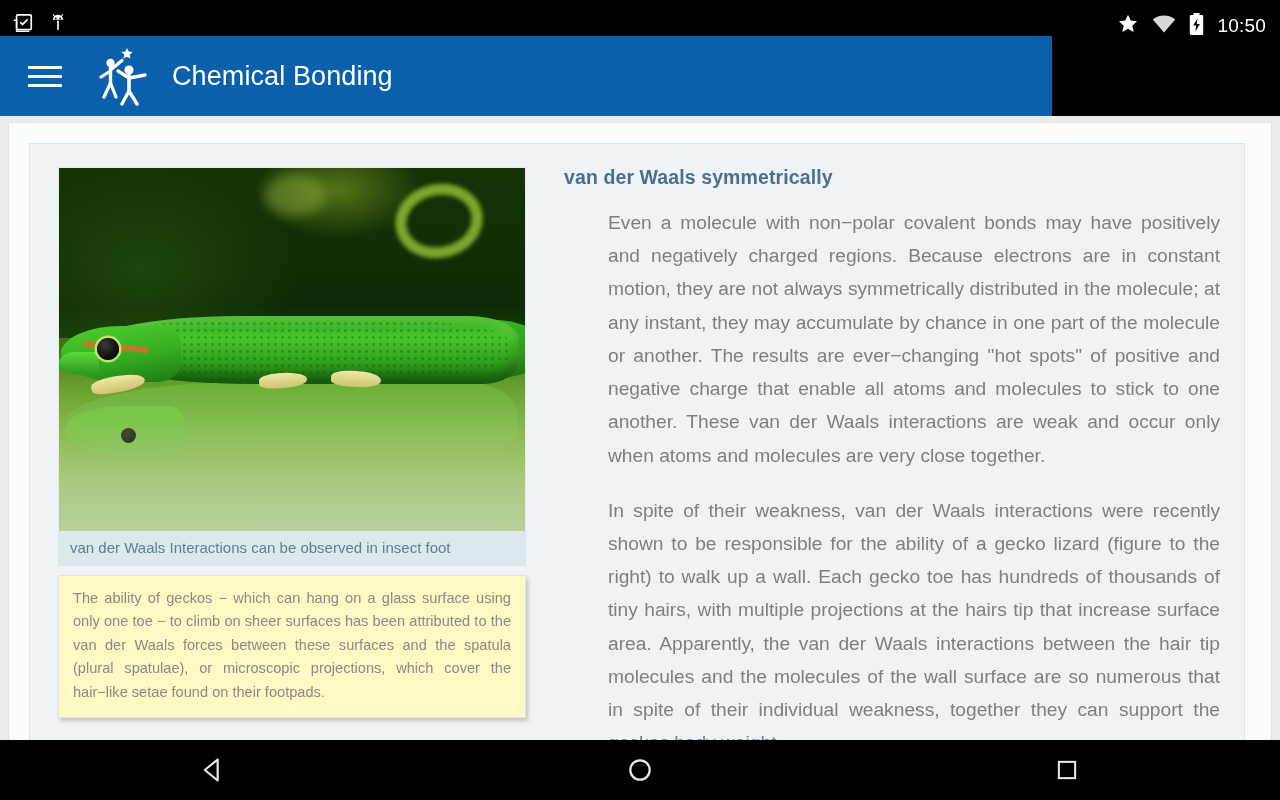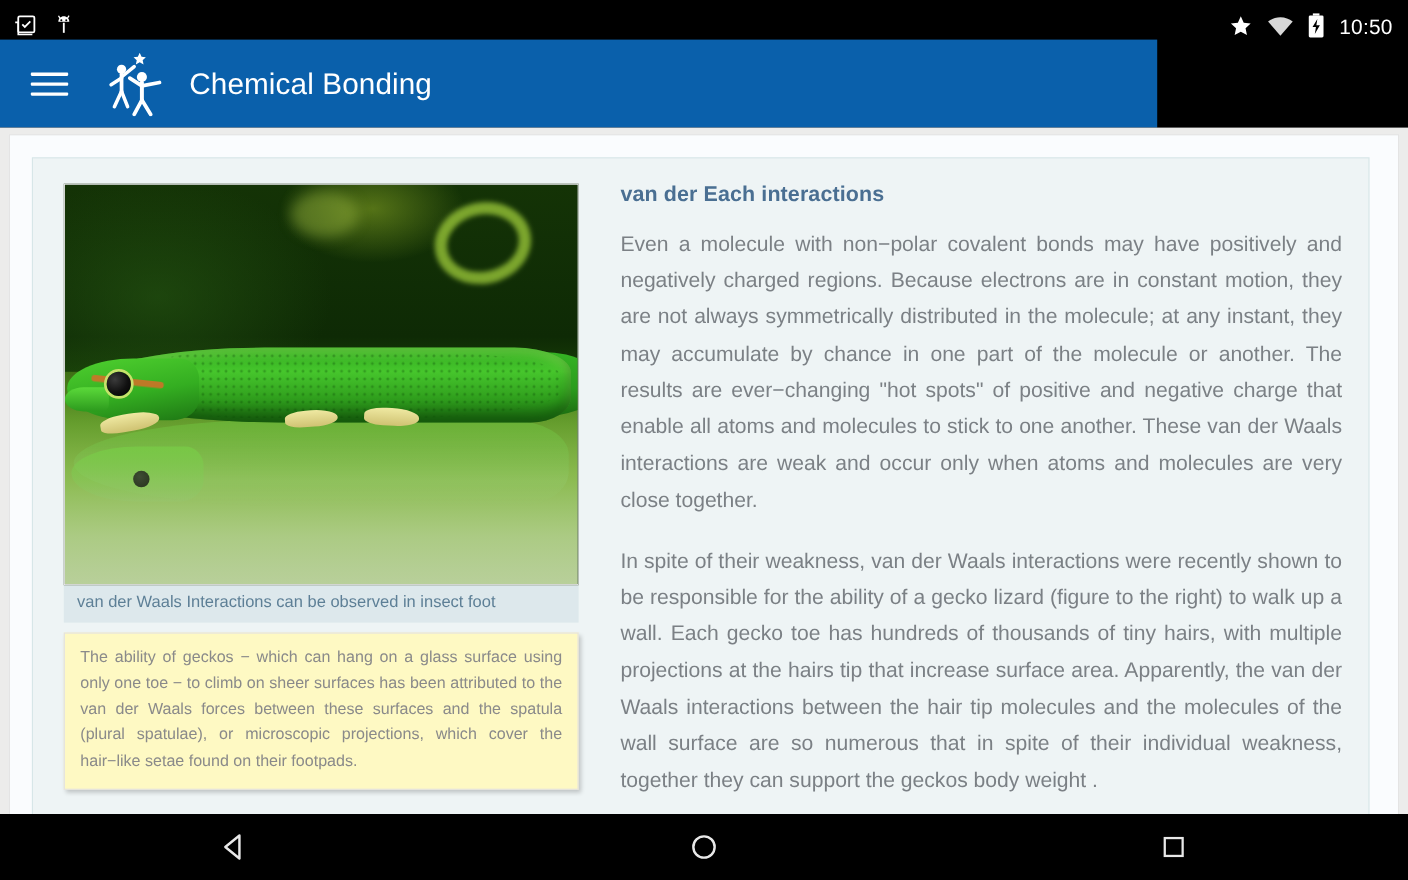--- a/index.html
+++ b/index.html
@@ -119,20 +119,21 @@
     margin-bottom: 17px;
     letter-spacing: .1px;
   }
   .body-para {
     color: #7b8085;
     font-size: 19.2px;
     line-height: 1.73;
     text-align: justify;
     text-justify: inter-word;
     margin-bottom: 22px;
+    margin-left: 44px;
   }
   .body-para:last-child { margin-bottom: 0; }
 
   
   .gk-bg {
     position: absolute; inset: 0;
     background:
       radial-gradient(ellipse 120px 70px at 60% 6%, rgba(150,180,40,.50), rgba(150,180,40,0) 70%),
       radial-gradient(ellipse 220px 150px at 18% 28%, rgba(40,90,20,.55), rgba(40,90,20,0) 72%),
       linear-gradient(180deg, #143306 0%, #0e2a05 38%, #1d4a0a 52%, #3f7a16 60%, #6ca32c 72%, #8fbb52 86%, #a9c977 100%);
@@ -341,21 +342,21 @@
           <div class="gk-eye"></div>
           <div class="gk-foot f1"></div>
           <div class="gk-foot f2"></div>
           <div class="gk-foot f3"></div>
         </div>
         <div class="figure-caption">van der Waals Interactions can be observed in insect foot</div>
         <div class="figure-desc">The ability of geckos − which can hang on a glass surface using only one toe − to climb on sheer surfaces has been attributed to the van der Waals forces between these surfaces and the spatula (plural spatulae), or microscopic projections, which cover the hair−like setae found on their footpads.</div>
       </div>
 
       <div class="right-col">
-        <div class="section-title">van der Each interactions</div>
+        <div class="section-title">van der Waals symmetrically</div>
         <p class="body-para">Even a molecule with non−polar covalent bonds may have positively and negatively charged regions. Because electrons are in constant motion, they are not always symmetrically distributed in the molecule; at any instant, they may accumulate by chance in one part of the molecule or another. The results are ever−changing "hot spots" of positive and negative charge that enable all atoms and molecules to stick to one another. These van der Waals interactions are weak and occur only when atoms and molecules are very close together.</p>
         <p class="body-para">In spite of their weakness, van der Waals interactions were recently shown to be responsible for the ability of a gecko lizard (figure to the right) to walk up a wall. Each gecko toe has hundreds of thousands of tiny hairs, with multiple projections at the hairs tip that increase surface area. Apparently, the van der Waals interactions between the hair tip molecules and the molecules of the wall surface are so numerous that in spite of their individual weakness, together they can support the geckos body weight .</p>
 
       </div>
 
     </div>
   </div>
 </div>
 
 <div class="navbar">

